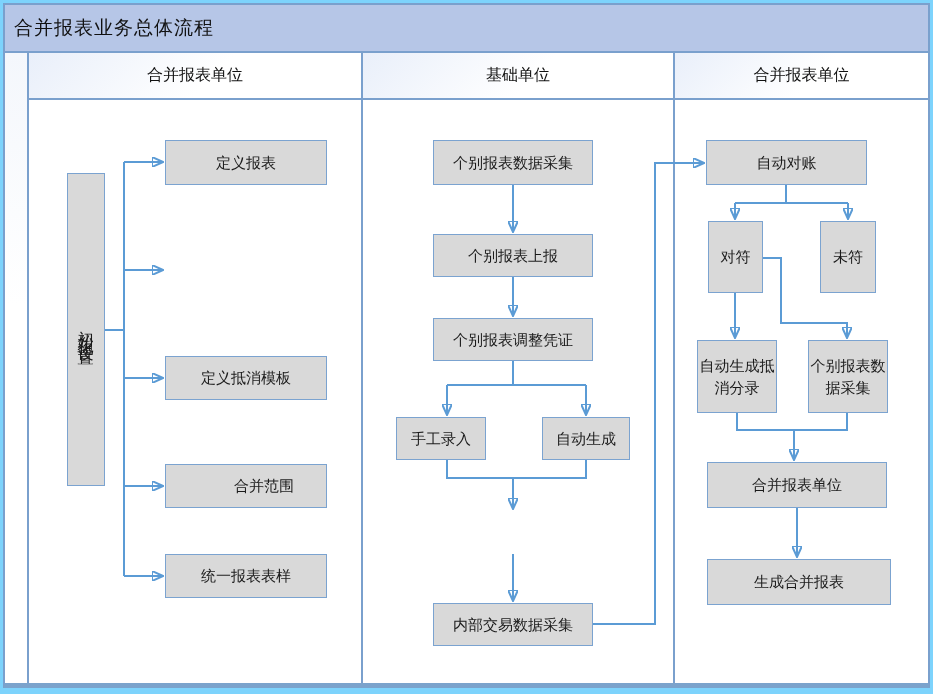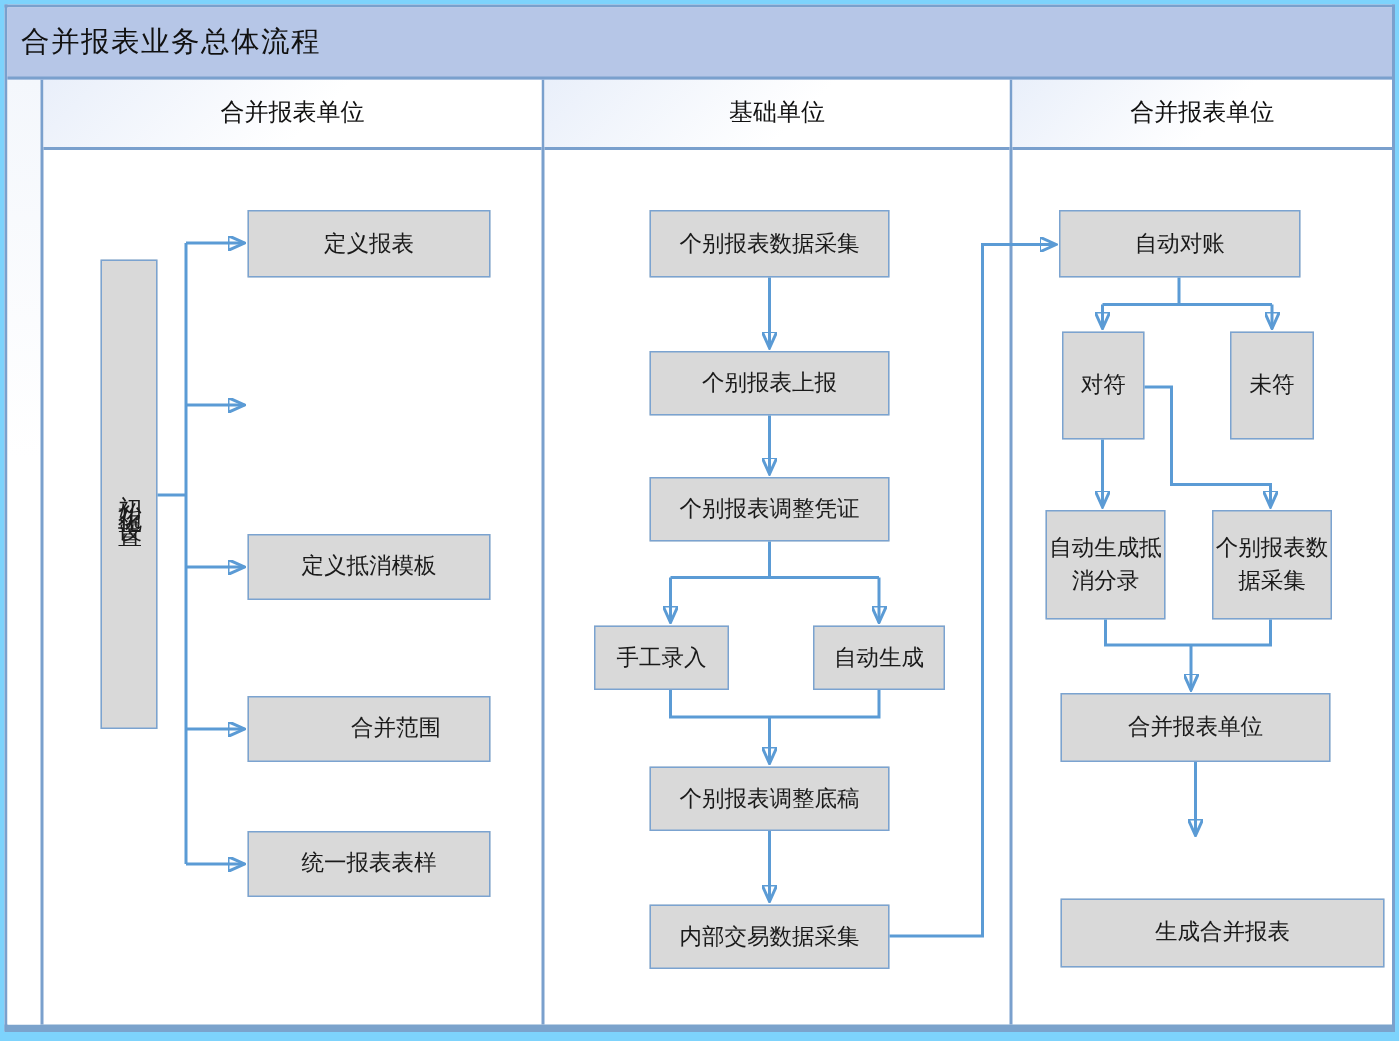--- a/index.html
+++ b/index.html
@@ -52,30 +52,29 @@
     <div class="node" style="left:160px;top:135px;width:162px;height:45px;">定义报表</div>
     <div class="node" style="left:160px;top:351px;width:162px;height:44px;">定义抵消模板</div>
     <div class="node" style="left:160px;top:459px;width:162px;height:44px;padding-left:36px;">合并范围</div>
     <div class="node" style="left:160px;top:549px;width:162px;height:44px;">统一报表表样</div>
 
     <div class="node" style="left:428px;top:135px;width:160px;height:45px;">个别报表数据采集</div>
     <div class="node" style="left:428px;top:229px;width:160px;height:43px;">个别报表上报</div>
     <div class="node" style="left:428px;top:313px;width:160px;height:43px;">个别报表调整凭证</div>
     <div class="node" style="left:391px;top:412px;width:90px;height:43px;">手工录入</div>
     <div class="node" style="left:537px;top:412px;width:88px;height:43px;">自动生成</div>
-    <div class="node" style="left:428px;top:506px;width:160px;height:43px;">个别报表调整底稿</div>
     <div class="node" style="left:428px;top:598px;width:160px;height:43px;">内部交易数据采集</div>
 
     <div class="node" style="left:701px;top:135px;width:161px;height:45px;">自动对账</div>
     <div class="node" style="left:703px;top:216px;width:55px;height:72px;">对符</div>
     <div class="node" style="left:692px;top:335px;width:80px;height:73px;">自动生成抵消分录</div>
     <div class="node" style="left:815px;top:216px;width:56px;height:72px;">未符</div>
     <div class="node" style="left:803px;top:335px;width:80px;height:73px;">个别报表数据采集</div>
     <div class="node" style="left:702px;top:457px;width:180px;height:46px;">合并报表单位</div>
-    <div class="node" style="left:702px;top:554px;width:216px;height:46px;margin-top:40px;">生成合并报表</div>
+    <div class="node" style="left:702px;top:554px;width:184px;height:46px;">生成合并报表</div>
 
     <svg class="conn" width="923" height="678" viewBox="0 0 923 678">
       <defs>
         <marker id="arr" markerUnits="userSpaceOnUse" markerWidth="12" markerHeight="10" refX="11" refY="5" orient="auto">
           <path d="M0,0 L11,5 L0,10 Z" fill="#5b9bd5" stroke="none"></path>
         </marker>
       </defs>
 
       <path d="M100,325 H119"></path>
       <path d="M119,157 V571"></path>

